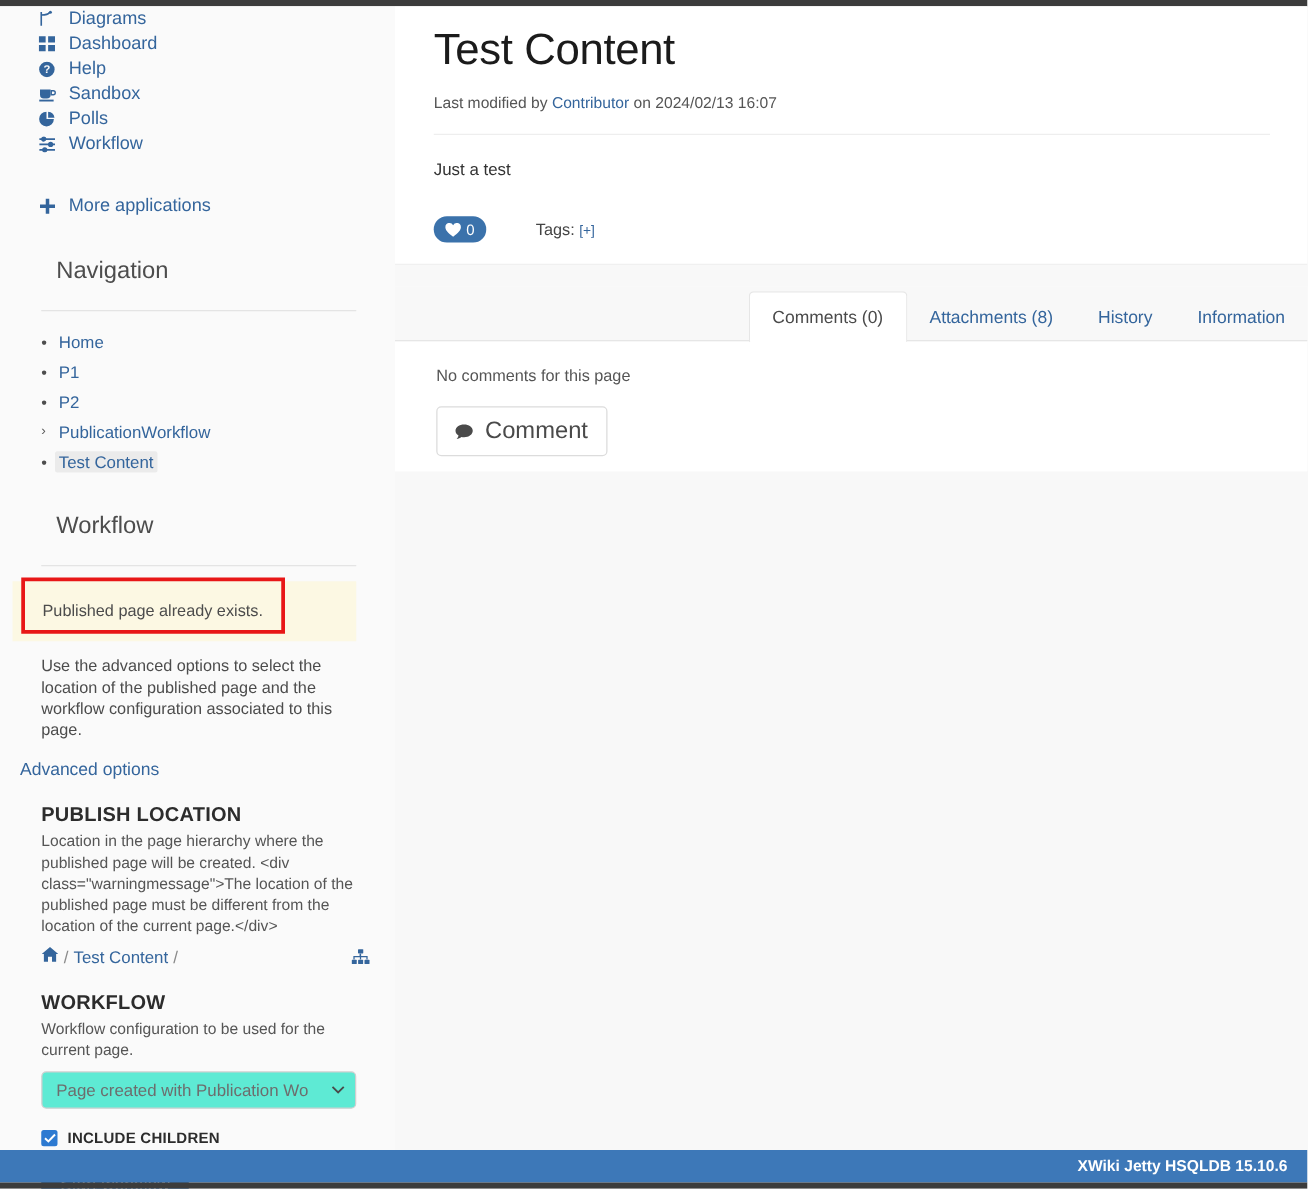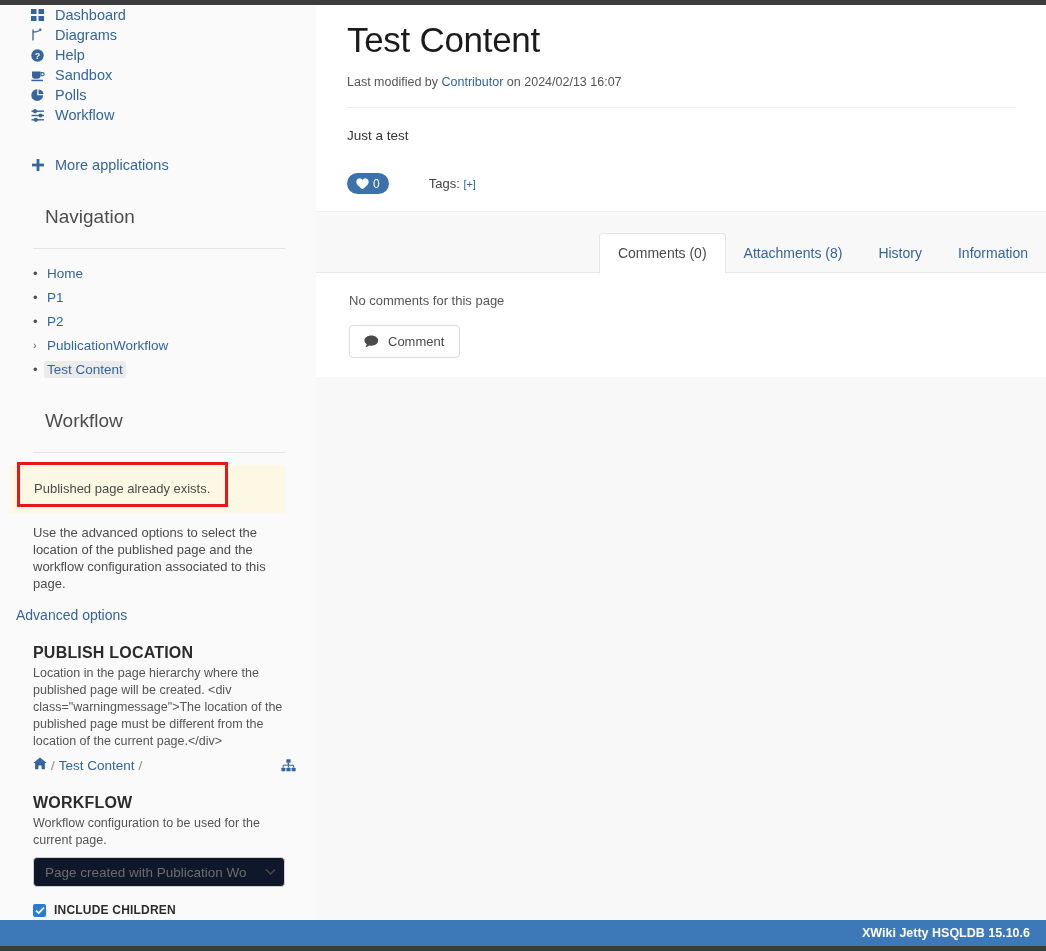--- a/index.html
+++ b/index.html
@@ -176,21 +176,21 @@
   .breadcrumb .sep { color: #8a8a8a; }
   .breadcrumb .crumb { color: #34659c; }
   .tree-btn { color: #34659c; display: flex; align-items: center; }
 
   .wf-select {
     margin: 8px 31px 0 33px;
     width: 252px;
     height: 30px;
     border: 1px solid #cfcfcf;
     border-radius: 4px;
-    background: #0f172a;
+    background: #5eead4;
     display: flex;
     align-items: center;
     padding: 0 8px 0 11px;
     font-size: 13.5px;
     color: #6d6d6d;
     position: relative;
     overflow: hidden;
   }
   .wf-select .sel-text {
     white-space: nowrap;
@@ -358,21 +358,21 @@
     margin: 0 0 17px 0;
   }
   .comment-btn {
     display: inline-flex;
     align-items: center;
     gap: 9px;
     border: 1px solid #dcdcdc;
     background: #fff;
     border-radius: 4px;
     padding: 8px 15px 8px 14px;
-    font-size: 13px;
+    font-size: 19px;
     color: #4a4a4a;
     cursor: pointer;
     font-family: "Liberation Sans", sans-serif;
   }
   .comment-btn svg { display: block; }
 
   
   .footer {
     position: absolute;
     left: 0; top: 920px;
@@ -399,40 +399,40 @@
 </head>
 <body>
 
 <div id="page">
 
   <div class="topbar"></div>
 
   <div class="sidebar">
 
     <ul class="app-menu">
+      <li class="app-item">
+        <span class="ic">
+          <svg width="12" height="14" viewBox="0 0 12 14" fill="none" stroke="currentColor" stroke-width="1.3">
+              <path d="M2 1.5 V12.5"></path>
+              <path d="M2 4 C6 4 8 3 8.6 2"></path>
+              <circle cx="9.3" cy="1.7" r="1.2" fill="currentColor" stroke="none"></circle>
+            </svg>
+        </span>
+        <span class="app-label">Diagrams</span>
+      </li>
       <li class="app-item">
         <span class="ic">
           <svg width="14" height="14" viewBox="0 0 14 14" fill="currentColor">
               <rect x="0" y="1" width="5.5" height="5"></rect>
               <rect x="7.5" y="1" width="5.5" height="5"></rect>
               <rect x="0" y="8" width="5.5" height="5"></rect>
               <rect x="7.5" y="8" width="5.5" height="5"></rect>
             </svg>
         </span>
         <span class="app-label">Dashboard</span>
-      </li>
-      <li class="app-item">
-        <span class="ic">
-          <svg width="12" height="14" viewBox="0 0 12 14" fill="none" stroke="currentColor" stroke-width="1.3">
-              <path d="M2 1.5 V12.5"></path>
-              <path d="M2 4 C6 4 8 3 8.6 2"></path>
-              <circle cx="9.3" cy="1.7" r="1.2" fill="currentColor" stroke="none"></circle>
-            </svg>
-        </span>
-        <span class="app-label">Diagrams</span>
       </li>
       <li class="app-item">
         <span class="ic">
           <svg width="13" height="13" viewBox="0 0 13 13">
               <circle cx="6.5" cy="6.5" r="6.2" fill="currentColor"></circle>
               <text x="6.5" y="9.7" font-size="9" font-family="Liberation Sans, sans-serif" font-weight="bold" fill="#fafafa" text-anchor="middle">?</text>
             </svg>
         </span>
         <span class="app-label">Help</span>
       </li>

